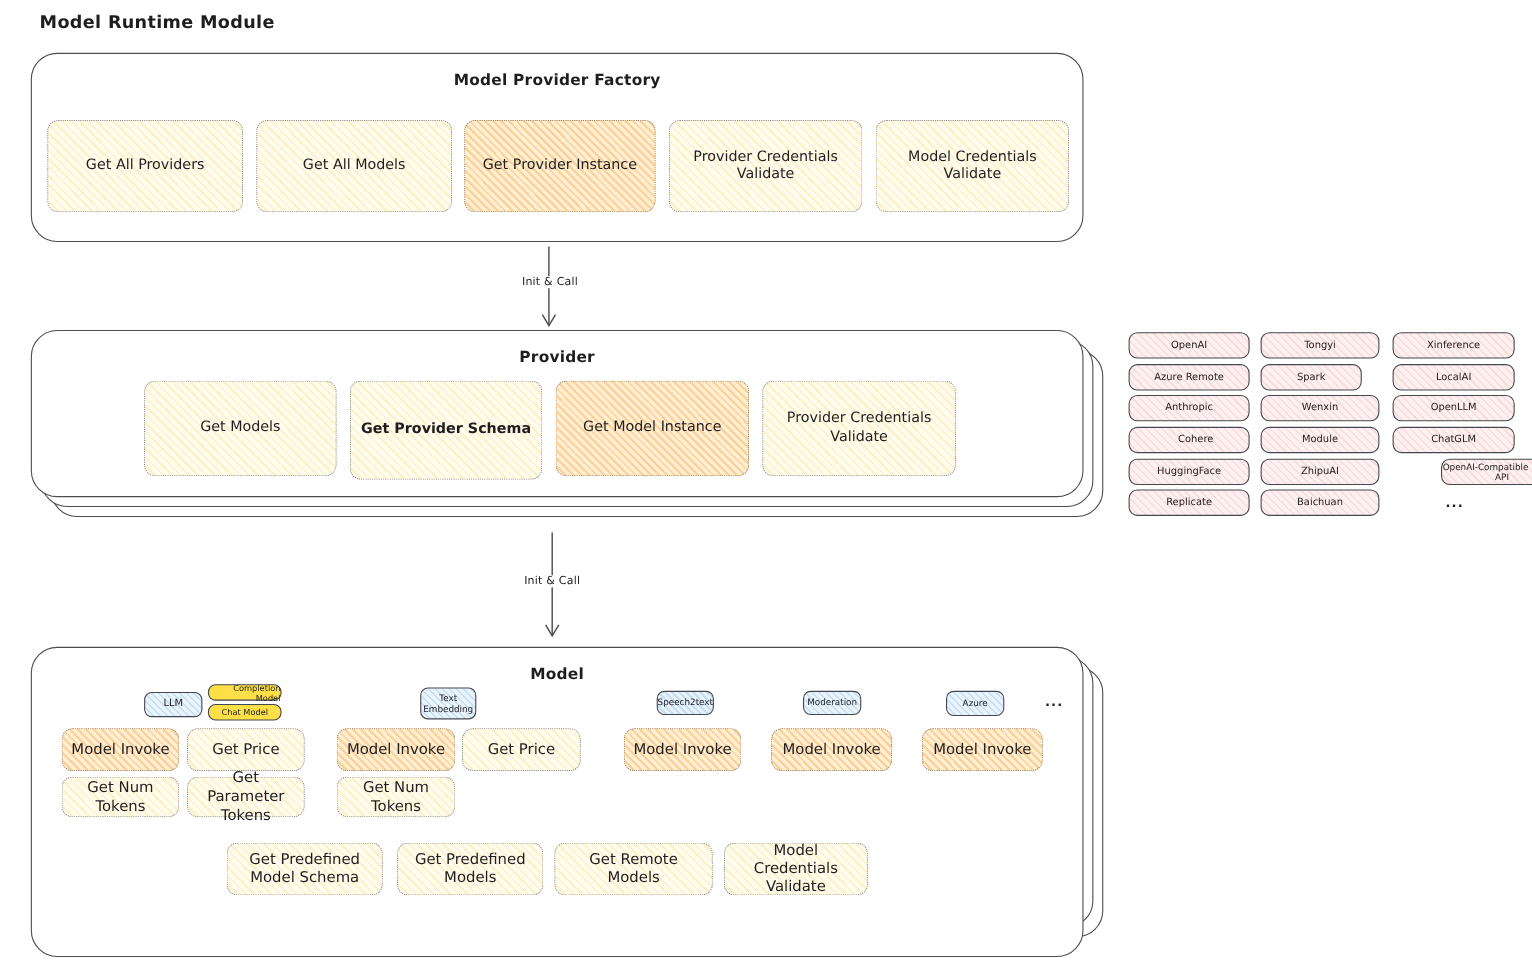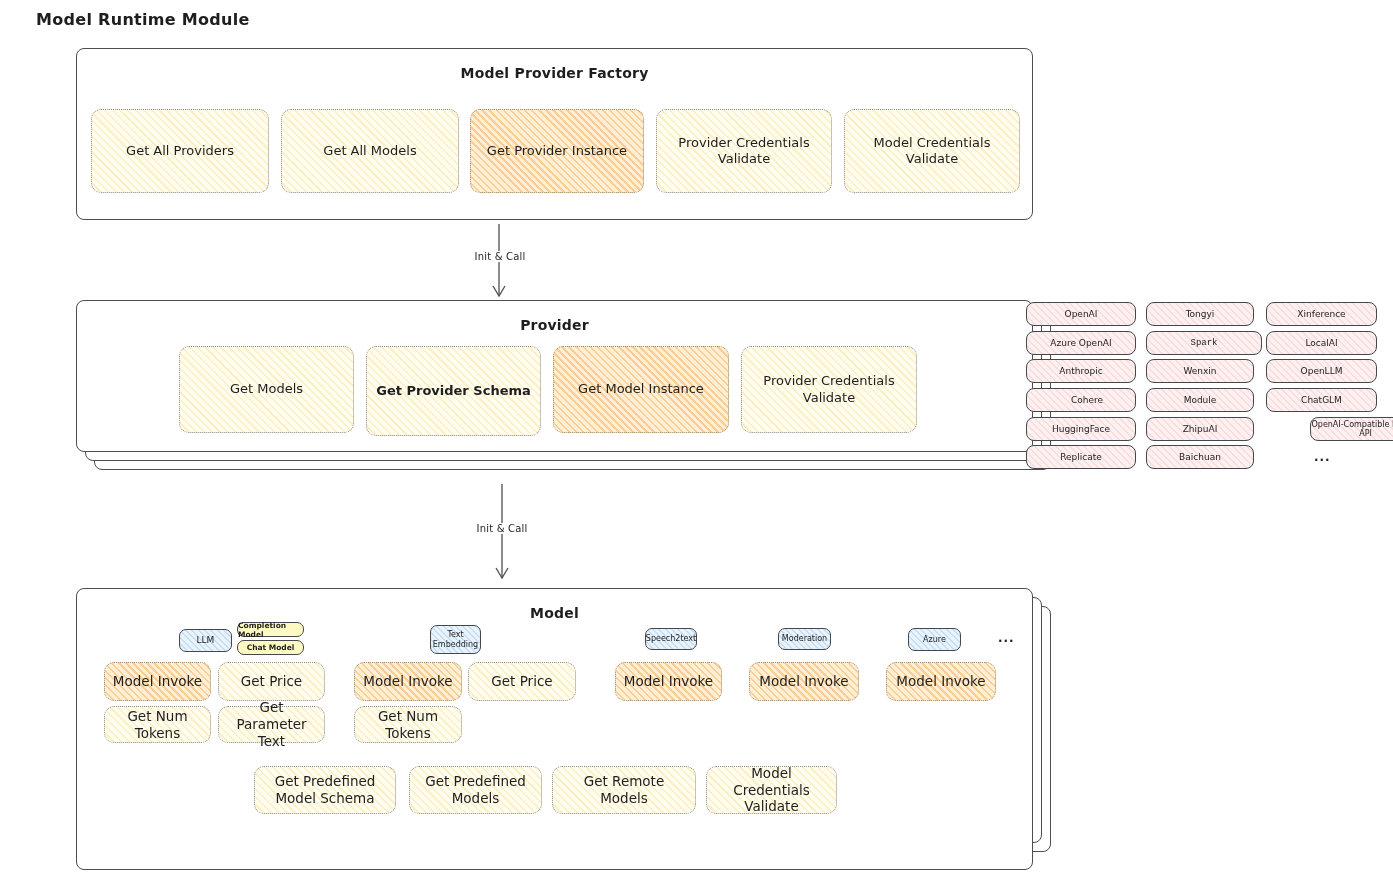--- a/index.html
+++ b/index.html
@@ -1,21 +1,21 @@
 <!DOCTYPE html>
 <html><head>
 <meta charset="utf-8">
 <style>
   html,body{margin:0;padding:0;background:#ffffff;}
   body{width:1393px;height:880px;position:relative;font-family:"DejaVu Sans",sans-serif;color:#1e1e1e;}
   .canvas{position:absolute;inset:0;overflow:hidden;}
 
   .page-title{position:absolute;left:36px;top:10px;font-size:16px;font-weight:700;letter-spacing:.3px;}
 
-  .panel{position:absolute;background:#fff;border:1.4px solid #4d4d4d;border-radius:8px;box-sizing:border-box;margin-left:48px;}
+  .panel{position:absolute;background:#fff;border:1.4px solid #4d4d4d;border-radius:24px;box-sizing:border-box;}
   .panel-title{position:absolute;top:16px;left:0;right:0;text-align:center;font-size:14px;font-weight:600;letter-spacing:.2px;}
 
   .fnbox{position:absolute;display:flex;align-items:center;justify-content:center;text-align:center;
          box-sizing:border-box;border:1.4px dotted #8a8a8a;border-radius:10px;font-size:13px;line-height:1.25;
          padding:2px 6px;
          background-color:#fffcf0;
          background-image:repeating-linear-gradient(45deg, rgba(250,204,80,0.28) 0px, rgba(250,204,80,0.28) 1.6px, transparent 1.6px, transparent 5.5px);}
   .fnbox.hl{background-color:#fff0d5;
          background-image:repeating-linear-gradient(45deg, rgba(249,158,54,0.42) 0px, rgba(249,158,54,0.42) 1.8px, transparent 1.8px, transparent 5px);
          border-color:#9a8a70;}
@@ -24,22 +24,22 @@
   .pill{position:absolute;display:flex;align-items:center;justify-content:center;text-align:center;
         box-sizing:border-box;border:1.3px solid #43484e;border-radius:8px;font-size:9px;height:24px;
         background-color:#fdf0f0;
         background-image:repeating-linear-gradient(45deg, rgba(240,148,148,0.22) 0px, rgba(240,148,148,0.22) 1.4px, transparent 1.4px, transparent 5px);}
   .pill.small{font-size:8px;}
 
   .tag{position:absolute;display:flex;align-items:center;justify-content:center;text-align:center;
        box-sizing:border-box;border:1.2px solid #43484e;border-radius:7px;font-size:8px;line-height:1.15;
        background-color:#e9f3fc;padding:1px 3px;
        background-image:repeating-linear-gradient(45deg, rgba(120,175,225,0.30) 0px, rgba(120,175,225,0.30) 1.4px, transparent 1.4px, transparent 4.5px);}
-  .minitag{position:absolute;display:flex;align-items:center;justify-content:center;text-align:left;
-       box-sizing:border-box;border:1px solid #43484e;border-radius:7px;font-size:7.5px;background:#fef9c3;font-weight:bold;}
+  .minitag{position:absolute;display:flex;align-items:center;justify-content:center;text-align:right;
+       box-sizing:border-box;border:1px solid #43484e;border-radius:7px;font-size:7.5px;background:#fde047;}
 
   .ellipsis{position:absolute;font-size:12px;font-weight:700;letter-spacing:1px;}
 
   .arrow{position:absolute;overflow:visible;}
   .arrow-label{position:absolute;transform:translateX(-50%);background:#fff;padding:0 4px;font-size:10px;letter-spacing:.2px;}
 </style>
 </head>
 <body>
 
 <div class="canvas">
@@ -69,22 +69,22 @@
     <div class="fnbox" style="left:289px;top:45px;width:175px;height:90px;font-weight:bold;">Get Provider Schema</div>
     <div class="fnbox hl" style="left:476px;top:45px;width:176px;height:87px;">Get Model Instance</div>
     <div class="fnbox" style="left:664px;top:45px;width:176px;height:87px;">Provider Credentials Validate</div>
   </div>
 
   <div style="position:absolute;left:1026px;top:302px;width:352px;height:170px;">
     <div class="pill" style="left:0px;top:0px;width:110px;">OpenAI</div>
     <div class="pill" style="left:120px;top:0px;width:108px;">Tongyi</div>
     <div class="pill" style="left:240px;top:0px;width:111px;">Xinference</div>
 
-    <div class="pill" style="left:0px;top:29px;width:110px;">Azure OpenAI</div>
-    <div class="pill" style="left:120px;top:29px;width:116px;font-family:Liberation Mono, monospace;">Spark</div>
+    <div class="pill" style="left:0px;top:29px;width:110px;">Azure Remote</div>
+    <div class="pill" style="left:120px;top:29px;width:92px;">Spark</div>
     <div class="pill" style="left:240px;top:29px;width:111px;">LocalAI</div>
 
     <div class="pill" style="left:0px;top:57px;width:110px;">Anthropic</div>
     <div class="pill" style="left:120px;top:57px;width:108px;">Wenxin</div>
     <div class="pill" style="left:240px;top:57px;width:111px;">OpenLLM</div>
 
     <div class="pill" style="left:0px;top:86px;width:110px;padding-left:12px;">Cohere</div>
     <div class="pill" style="left:120px;top:86px;width:108px;">Module</div>
     <div class="pill" style="left:240px;top:86px;width:111px;">ChatGLM</div>
 
@@ -119,21 +119,21 @@
 
     <div class="fnbox hl md" style="left:27px;top:73px;width:107px;height:39px;">Model Invoke</div>
     <div class="fnbox md" style="left:141px;top:73px;width:107px;height:39px;">Get Price</div>
     <div class="fnbox hl md" style="left:277px;top:73px;width:108px;height:39px;">Model Invoke</div>
     <div class="fnbox md" style="left:391px;top:73px;width:108px;height:39px;">Get Price</div>
     <div class="fnbox hl md" style="left:538px;top:73px;width:107px;height:39px;">Model Invoke</div>
     <div class="fnbox hl md" style="left:672px;top:73px;width:110px;height:39px;">Model Invoke</div>
     <div class="fnbox hl md" style="left:809px;top:73px;width:110px;height:39px;">Model Invoke</div>
 
     <div class="fnbox md" style="left:27px;top:117px;width:107px;height:37px;">Get Num Tokens</div>
-    <div class="fnbox md" style="left:141px;top:117px;width:107px;height:37px;">Get Parameter Text</div>
+    <div class="fnbox md" style="left:141px;top:117px;width:107px;height:37px;">Get Parameter Tokens</div>
     <div class="fnbox md" style="left:277px;top:117px;width:108px;height:37px;">Get Num Tokens</div>
 
     <div class="fnbox md" style="left:177px;top:177px;width:142px;height:48px;">Get Predefined Model Schema</div>
     <div class="fnbox md" style="left:332px;top:177px;width:133px;height:48px;">Get Predefined Models</div>
     <div class="fnbox md" style="left:475px;top:177px;width:144px;height:48px;">Get Remote Models</div>
     <div class="fnbox md" style="left:629px;top:177px;width:131px;height:48px;">Model Credentials Validate</div>
   </div>
 
 </div>
 

